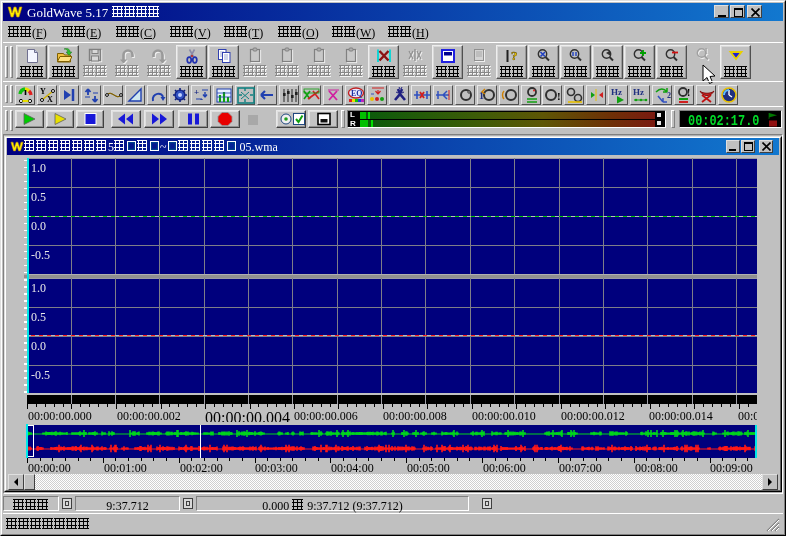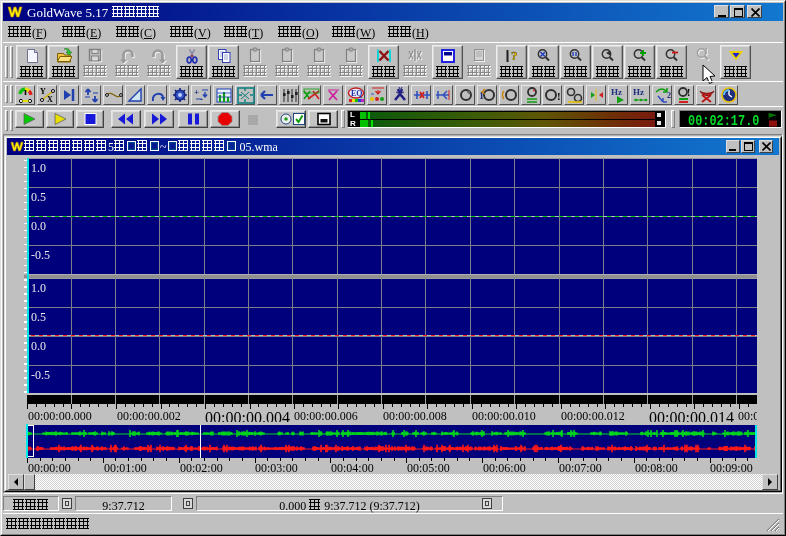--- a/index.html
+++ b/index.html
@@ -703,21 +703,21 @@
     <path d="M730.5 0 v3" stroke="#000"></path>
   </svg>
 <div class="abs" style="left:27px;top:405px;width:730px;height:17px;overflow:hidden">
     <span class="abs" style="left:1px;top:4px;font-size:12px;white-space:nowrap">00:00:00.000</span>
     <span class="abs" style="left:90px;top:4px;font-size:12px;white-space:nowrap">00:00:00.002</span>
     <span class="abs" style="left:178px;top:4px;font-size:16px;white-space:nowrap">00:00:00.004</span>
     <span class="abs" style="left:267px;top:4px;font-size:12px;white-space:nowrap">00:00:00.006</span>
     <span class="abs" style="left:356px;top:4px;font-size:12px;white-space:nowrap">00:00:00.008</span>
     <span class="abs" style="left:445px;top:4px;font-size:12px;white-space:nowrap">00:00:00.010</span>
     <span class="abs" style="left:534px;top:4px;font-size:12px;white-space:nowrap">00:00:00.012</span>
-    <span class="abs" style="left:622px;top:4px;font-size:16px;white-space:nowrap">00:00:00.014</span>
+    <span class="abs" style="left:622px;top:4px;font-size:12px;white-space:nowrap">00:00:00.014</span>
     <span class="abs" style="left:711px;top:4px;font-size:12px;white-space:nowrap">00:00</span>
   </div>
 <svg class="abs" style="left:27px;top:425px" width="730" height="33">
     <rect width="730" height="33" fill="#00007d"></rect>
     <path d="M0 5.0 V12.0 M1 6.6 V10.4 M2 7.1 V9.9 M3 7.4 V9.6 M4 7.3 V9.7 M16 7.5 V9.5 M17 7.4 V9.6 M18 7.5 V9.5 M19 6.6 V10.4 M20 7.1 V9.9 M21 7.3 V9.7 M22 7.0 V10.0 M23 7.1 V9.9 M24 7.2 V9.8 M25 6.7 V10.3 M26 7.4 V9.6 M27 7.1 V9.9 M28 6.8 V10.2 M29 6.3 V10.7 M30 7.3 V9.7 M31 7.3 V9.7 M32 7.5 V9.5 M33 6.7 V10.3 M34 7.3 V9.7 M35 7.2 V9.8 M36 7.5 V9.5 M37 7.4 V9.6 M38 7.5 V9.5 M39 7.4 V9.6 M40 6.9 V10.1 M45 7.3 V9.7 M46 7.2 V9.8 M47 7.4 V9.6 M48 7.3 V9.7 M49 7.2 V9.8 M50 7.3 V9.7 M51 7.5 V9.5 M52 7.1 V9.9 M53 6.2 V10.8 M54 7.3 V9.7 M55 7.4 V9.6 M56 7.2 V9.8 M57 5.0 V12.0 M58 7.3 V9.7 M59 7.1 V9.9 M62 7.3 V9.7 M63 7.2 V9.8 M64 7.5 V9.5 M65 7.2 V9.8 M66 7.0 V10.0 M67 7.1 V9.9 M68 6.3 V10.7 M69 7.5 V9.5 M70 7.3 V9.7 M75 6.6 V10.4 M76 7.2 V9.8 M77 7.5 V9.5 M78 7.3 V9.7 M82 6.3 V10.7 M83 7.5 V9.5 M84 7.5 V9.5 M85 6.3 V10.7 M86 6.9 V10.1 M87 7.3 V9.7 M103 5.0 V12.0 M104 7.5 V9.5 M105 7.4 V9.6 M106 6.3 V10.7 M107 6.4 V10.6 M108 6.3 V10.7 M109 7.4 V9.6 M110 7.4 V9.6 M111 7.0 V10.0 M112 6.6 V10.4 M120 7.3 V9.7 M121 7.5 V9.5 M122 6.8 V10.2 M123 6.8 V10.2 M124 7.5 V9.5 M125 6.7 V10.3 M126 6.6 V10.4 M127 6.9 V10.1 M128 7.1 V9.9 M129 7.5 V9.5 M130 7.0 V10.0 M131 6.4 V10.6 M132 6.5 V10.5 M133 7.4 V9.6 M134 7.4 V9.6 M139 7.5 V9.5 M140 6.5 V10.5 M141 6.6 V10.4 M142 6.6 V10.4 M143 7.5 V9.5 M144 6.7 V10.3 M145 6.7 V10.3 M146 7.5 V9.5 M147 7.5 V9.5 M148 6.9 V10.1 M149 7.2 V9.8 M150 5.0 V12.0 M151 5.0 V12.0 M152 7.5 V9.5 M153 7.5 V9.5 M154 7.0 V10.0 M155 7.2 V9.8 M156 7.2 V9.8 M157 7.2 V9.8 M158 6.9 V10.1 M159 6.3 V10.7 M160 7.1 V9.9 M161 6.6 V10.4 M162 7.4 V9.6 M163 7.3 V9.7 M164 7.4 V9.6 M165 6.7 V10.3 M166 7.0 V10.0 M167 7.4 V9.6 M168 7.2 V9.8 M169 7.5 V9.5 M170 7.5 V9.5 M171 7.4 V9.6 M177 7.3 V9.7 M178 7.3 V9.7 M179 7.2 V9.8 M180 7.3 V9.7 M181 7.4 V9.6 M182 7.5 V9.5 M183 7.5 V9.5 M184 6.4 V10.6 M185 6.8 V10.2 M186 6.6 V10.4 M192 6.9 V10.1 M193 7.5 V9.5 M194 7.3 V9.7 M195 6.4 V10.6 M196 6.7 V10.3 M197 6.5 V10.5 M198 6.5 V10.5 M199 7.4 V9.6 M200 6.4 V10.6 M201 7.5 V9.5 M202 6.3 V10.7 M203 7.5 V9.5 M204 7.0 V10.0 M205 7.4 V9.6 M210 5.0 V12.0 M211 7.5 V9.5 M212 6.3 V10.7 M213 7.5 V9.5 M214 7.3 V9.7 M215 6.6 V10.4 M216 7.2 V9.8 M217 6.2 V10.8 M218 6.6 V10.4 M219 7.0 V10.0 M220 5.0 V12.0 M221 7.5 V9.5 M222 6.8 V10.2 M223 6.9 V10.1 M224 7.2 V9.8 M225 7.0 V10.0 M226 7.5 V9.5 M227 7.4 V9.6 M228 6.3 V10.7 M229 7.4 V9.6 M230 7.5 V9.5 M231 7.5 V9.5 M232 6.9 V10.1 M233 6.7 V10.3 M234 6.6 V10.4 M235 7.1 V9.9 M236 7.4 V9.6 M237 7.5 V9.5 M251 7.5 V9.5 M252 6.5 V10.5 M253 6.8 V10.2 M254 7.5 V9.5 M255 7.2 V9.8 M259 7.5 V9.5 M260 7.5 V9.5 M261 7.1 V9.9 M265 7.2 V9.8 M266 6.4 V10.6 M267 7.5 V9.5 M273 6.6 V10.4 M274 6.8 V10.2 M275 7.0 V10.0 M276 6.6 V10.4 M284 7.4 V9.6 M285 6.9 V10.1 M286 7.5 V9.5 M287 7.2 V9.8 M288 7.5 V9.5 M289 7.2 V9.8 M290 7.5 V9.5 M291 7.4 V9.6 M292 5.0 V12.0 M293 7.2 V9.8 M294 6.3 V10.7 M295 7.4 V9.6 M299 7.5 V9.5 M300 6.3 V10.7 M301 6.6 V10.4 M302 6.5 V10.5 M303 7.3 V9.7 M304 6.3 V10.7 M305 7.3 V9.7 M306 7.3 V9.7 M307 7.5 V9.5 M308 7.4 V9.6 M309 7.3 V9.7 M310 5.0 V12.0 M311 6.8 V10.2 M312 7.5 V9.5 M315 6.8 V10.2 M316 5.0 V12.0 M317 6.9 V10.1 M318 7.5 V9.5 M319 7.3 V9.7 M320 6.7 V10.3 M321 5.0 V12.0 M322 6.7 V10.3 M323 6.5 V10.5 M324 7.5 V9.5 M325 7.2 V9.8 M326 7.0 V10.0 M327 7.5 V9.5 M328 7.3 V9.7 M329 7.4 V9.6 M330 6.9 V10.1 M331 7.4 V9.6 M332 6.9 V10.1 M333 7.0 V10.0 M334 7.2 V9.8 M335 7.1 V9.9 M336 7.4 V9.6 M337 7.3 V9.7 M338 7.3 V9.7 M339 7.4 V9.6 M340 7.1 V9.9 M341 6.8 V10.2 M342 7.3 V9.7 M343 6.8 V10.2 M344 7.1 V9.9 M345 6.9 V10.1 M346 6.7 V10.3 M347 7.5 V9.5 M348 7.3 V9.7 M349 7.3 V9.7 M350 6.6 V10.4 M351 6.8 V10.2 M352 7.2 V9.8 M353 7.5 V9.5 M354 6.4 V10.6 M355 6.5 V10.5 M356 7.4 V9.6 M357 7.5 V9.5 M358 6.9 V10.1 M359 6.8 V10.2 M365 7.5 V9.5 M366 5.0 V12.0 M367 6.8 V10.2 M375 7.1 V9.9 M376 7.3 V9.7 M377 5.0 V12.0 M378 7.4 V9.6 M379 6.3 V10.7 M380 6.5 V10.5 M381 7.4 V9.6 M386 7.2 V9.8 M387 7.3 V9.7 M388 6.9 V10.1 M389 5.0 V12.0 M390 7.4 V9.6 M391 6.9 V10.1 M394 7.4 V9.6 M395 7.4 V9.6 M396 6.7 V10.3 M397 6.3 V10.7 M398 7.5 V9.5 M399 7.3 V9.7 M405 7.3 V9.7 M406 7.5 V9.5 M407 6.8 V10.2 M408 7.5 V9.5 M409 7.5 V9.5 M415 6.6 V10.4 M416 7.2 V9.8 M417 7.5 V9.5 M418 7.3 V9.7 M419 7.1 V9.9 M420 7.3 V9.7 M421 7.4 V9.6 M422 7.5 V9.5 M423 7.5 V9.5 M424 7.3 V9.7 M425 7.5 V9.5 M426 6.6 V10.4 M427 5.0 V12.0 M428 7.5 V9.5 M429 7.4 V9.6 M430 6.5 V10.5 M431 7.4 V9.6 M444 7.5 V9.5 M445 7.2 V9.8 M446 6.3 V10.7 M447 7.4 V9.6 M448 7.5 V9.5 M449 6.8 V10.2 M450 6.7 V10.3 M451 7.4 V9.6 M452 7.3 V9.7 M453 7.5 V9.5 M454 6.8 V10.2 M455 5.0 V12.0 M456 7.1 V9.9 M457 6.3 V10.7 M465 6.2 V10.8 M466 7.5 V9.5 M467 7.2 V9.8 M468 7.4 V9.6 M469 6.7 V10.3 M470 6.7 V10.3 M471 7.4 V9.6 M472 7.4 V9.6 M473 7.2 V9.8 M474 7.4 V9.6 M478 7.4 V9.6 M479 7.1 V9.9 M480 7.5 V9.5 M481 5.0 V12.0 M482 6.5 V10.5 M483 7.2 V9.8 M484 6.5 V10.5 M485 7.5 V9.5 M486 6.6 V10.4 M487 7.2 V9.8 M488 6.7 V10.3 M489 7.5 V9.5 M490 7.0 V10.0 M491 7.3 V9.7 M492 7.5 V9.5 M493 6.4 V10.6 M494 6.6 V10.4 M495 7.3 V9.7 M496 5.0 V12.0 M497 7.2 V9.8 M498 7.3 V9.7 M518 7.4 V9.6 M519 7.3 V9.7 M520 6.5 V10.5 M521 7.3 V9.7 M522 6.3 V10.7 M523 7.5 V9.5 M524 7.5 V9.5 M525 7.3 V9.7 M526 5.0 V12.0 M527 7.5 V9.5 M528 7.3 V9.7 M529 7.5 V9.5 M530 7.1 V9.9 M531 7.5 V9.5 M532 6.7 V10.3 M533 7.4 V9.6 M534 6.3 V10.7 M535 5.0 V12.0 M541 7.0 V10.0 M542 7.0 V10.0 M543 7.5 V9.5 M544 5.0 V12.0 M545 6.4 V10.6 M546 7.4 V9.6 M547 5.0 V12.0 M548 7.1 V9.9 M549 7.5 V9.5 M550 7.5 V9.5 M564 7.2 V9.8 M565 7.5 V9.5 M566 7.2 V9.8 M567 6.7 V10.3 M568 7.2 V9.8 M569 7.2 V9.8 M570 7.5 V9.5 M571 7.5 V9.5 M572 7.5 V9.5 M573 6.4 V10.6 M574 6.8 V10.2 M583 6.2 V10.8 M584 6.6 V10.4 M585 6.2 V10.8 M586 6.3 V10.7 M587 7.5 V9.5 M588 6.8 V10.2 M589 6.5 V10.5 M590 6.6 V10.4 M591 7.2 V9.8 M592 7.4 V9.6 M593 7.3 V9.7 M594 7.3 V9.7 M595 7.4 V9.6 M596 7.3 V9.7 M597 7.4 V9.6 M598 7.5 V9.5 M599 6.3 V10.7 M600 7.1 V9.9 M614 7.1 V9.9 M615 6.7 V10.3 M616 7.5 V9.5 M617 7.5 V9.5 M618 7.4 V9.6 M619 6.2 V10.8 M620 6.9 V10.1 M621 5.0 V12.0 M622 7.3 V9.7 M623 7.5 V9.5 M624 5.0 V12.0 M625 7.5 V9.5 M626 7.4 V9.6 M627 7.1 V9.9 M628 7.4 V9.6 M629 7.3 V9.7 M630 5.0 V12.0 M634 7.0 V10.0 M635 6.7 V10.3 M636 5.0 V12.0 M637 7.0 V10.0 M638 7.0 V10.0 M639 7.2 V9.8 M640 7.5 V9.5 M641 7.5 V9.5 M642 7.5 V9.5 M643 7.5 V9.5 M644 6.9 V10.1 M645 7.3 V9.7 M646 7.0 V10.0 M647 7.3 V9.7 M648 5.0 V12.0 M649 6.5 V10.5 M650 5.0 V12.0 M651 6.6 V10.4 M652 7.5 V9.5 M653 7.4 V9.6 M654 7.5 V9.5 M655 6.4 V10.6 M656 5.0 V12.0 M657 7.0 V10.0 M658 6.9 V10.1 M659 6.3 V10.7 M660 6.4 V10.6 M661 7.5 V9.5 M662 6.6 V10.4 M663 7.5 V9.5 M664 7.5 V9.5 M665 7.0 V10.0 M666 6.6 V10.4 M667 6.2 V10.8 M668 6.6 V10.4 M669 6.5 V10.5 M670 6.8 V10.2 M671 7.4 V9.6 M672 7.0 V10.0 M673 6.4 V10.6 M674 7.5 V9.5 M675 6.4 V10.6 M676 5.0 V12.0 M677 7.5 V9.5 M686 6.5 V10.5 M687 6.8 V10.2 M688 7.4 V9.6 M689 7.5 V9.5 M696 7.5 V9.5 M697 7.4 V9.6 M698 5.0 V12.0 M699 7.4 V9.6 M700 6.8 V10.2 M701 6.6 V10.4 M702 7.5 V9.5 M703 7.3 V9.7 M704 7.3 V9.7 M705 7.1 V9.9 M706 6.5 V10.5 M707 6.6 V10.4 M708 7.5 V9.5 M709 6.7 V10.3 M710 7.5 V9.5 M711 6.3 V10.7 M712 6.3 V10.7 M713 7.1 V9.9 M714 6.6 V10.4 M715 7.4 V9.6 M718 7.0 V10.0 M719 7.3 V9.7 M720 6.5 V10.5 M721 5.0 V12.0 M722 7.3 V9.7 M723 7.5 V9.5 M724 7.0 V10.0 M725 7.5 V9.5 M726 6.9 V10.1 M727 7.5 V9.5 M728 7.1 V9.9 M729 7.5 V9.5" stroke="#00d41c" stroke-width="1.6"></path>
     <path d="M0 9.0 H730" stroke="#00d41c"></path>
     <path d="M0 21.9 V25.1 M1 21.4 V25.6 M2 22.4 V24.6 M3 21.4 V25.6 M4 22.5 V24.5 M10 21.5 V25.5 M11 21.1 V25.9 M12 22.4 V24.6 M13 22.1 V24.9 M14 22.0 V25.0 M15 22.3 V24.7 M16 22.4 V24.6 M24 22.1 V24.9 M25 22.5 V24.5 M26 22.3 V24.7 M27 22.4 V24.6 M28 22.0 V25.0 M29 22.0 V25.0 M30 21.8 V25.2 M31 22.2 V24.8 M32 19.8 V27.2 M33 22.2 V24.8 M34 21.5 V25.5 M35 21.9 V25.1 M36 22.2 V24.8 M37 21.3 V25.7 M38 22.4 V24.6 M39 22.3 V24.7 M40 22.5 V24.5 M41 22.0 V25.0 M42 22.4 V24.6 M43 22.0 V25.0 M44 22.5 V24.5 M45 21.6 V25.4 M46 21.3 V25.7 M47 22.2 V24.8 M48 21.5 V25.5 M49 21.1 V25.9 M50 21.9 V25.1 M51 22.5 V24.5 M52 22.0 V25.0 M53 21.2 V25.8 M54 19.8 V27.2 M55 22.3 V24.7 M56 22.0 V25.0 M57 21.5 V25.5 M58 22.4 V24.6 M59 21.7 V25.3 M60 21.8 V25.2 M61 22.4 V24.6 M62 22.3 V24.7 M63 22.4 V24.6 M64 22.3 V24.7 M65 19.8 V27.2 M66 21.2 V25.8 M67 22.2 V24.8 M68 22.3 V24.7 M69 22.2 V24.8 M70 21.4 V25.6 M71 21.5 V25.5 M72 22.4 V24.6 M73 22.5 V24.5 M74 22.3 V24.7 M75 21.3 V25.7 M76 22.5 V24.5 M77 22.3 V24.7 M78 22.1 V24.9 M79 22.5 V24.5 M83 22.5 V24.5 M84 19.8 V27.2 M85 22.4 V24.6 M86 22.4 V24.6 M87 21.6 V25.4 M88 19.8 V27.2 M89 19.8 V27.2 M90 21.9 V25.1 M95 22.5 V24.5 M96 22.4 V24.6 M97 21.2 V25.8 M98 22.5 V24.5 M99 22.4 V24.6 M100 22.3 V24.7 M101 22.5 V24.5 M108 22.3 V24.7 M109 22.3 V24.7 M110 22.5 V24.5 M111 22.1 V24.9 M112 22.4 V24.6 M113 21.0 V26.0 M114 21.1 V25.9 M115 22.2 V24.8 M116 22.0 V25.0 M117 22.2 V24.8 M118 21.7 V25.3 M119 22.5 V24.5 M120 22.2 V24.8 M121 19.8 V27.2 M122 22.5 V24.5 M123 21.3 V25.7 M124 19.8 V27.2 M130 21.6 V25.4 M131 22.4 V24.6 M132 21.9 V25.1 M133 19.8 V27.2 M134 22.5 V24.5 M135 22.1 V24.9 M136 21.3 V25.7 M137 21.9 V25.1 M138 22.1 V24.9 M139 22.4 V24.6 M140 21.2 V25.8 M141 21.5 V25.5 M142 21.8 V25.2 M143 21.8 V25.2 M144 22.4 V24.6 M145 21.7 V25.3 M146 22.5 V24.5 M147 21.9 V25.1 M152 21.5 V25.5 M153 22.5 V24.5 M154 22.1 V24.9 M155 22.3 V24.7 M156 22.4 V24.6 M157 22.0 V25.0 M158 21.2 V25.8 M159 19.8 V27.2 M160 21.7 V25.3 M161 22.2 V24.8 M162 22.4 V24.6 M163 22.3 V24.7 M164 21.1 V25.9 M165 21.2 V25.8 M166 22.4 V24.6 M167 22.5 V24.5 M168 22.5 V24.5 M169 22.4 V24.6 M170 22.5 V24.5 M171 22.5 V24.5 M172 21.0 V26.0 M173 21.6 V25.4 M174 22.5 V24.5 M175 22.5 V24.5 M176 22.1 V24.9 M177 21.6 V25.4 M178 21.8 V25.2 M179 22.4 V24.6 M180 21.7 V25.3 M181 22.4 V24.6 M182 22.4 V24.6 M183 19.8 V27.2 M184 22.5 V24.5 M185 21.9 V25.1 M186 22.1 V24.9 M187 22.5 V24.5 M188 22.1 V24.9 M189 22.2 V24.8 M190 21.4 V25.6 M196 21.6 V25.4 M197 19.8 V27.2 M198 21.2 V25.8 M199 21.9 V25.1 M200 19.8 V27.2 M201 22.3 V24.7 M202 21.7 V25.3 M203 21.7 V25.3 M204 21.9 V25.1 M205 21.5 V25.5 M206 21.6 V25.4 M207 22.0 V25.0 M208 21.9 V25.1 M209 22.3 V24.7 M210 22.4 V24.6 M211 22.3 V24.7 M212 22.0 V25.0 M213 21.6 V25.4 M214 22.1 V24.9 M215 21.7 V25.3 M216 21.3 V25.7 M217 22.0 V25.0 M218 22.5 V24.5 M219 22.2 V24.8 M220 22.4 V24.6 M221 22.3 V24.7 M222 22.2 V24.8 M223 21.6 V25.4 M224 22.3 V24.7 M225 21.8 V25.2 M226 21.3 V25.7 M227 22.2 V24.8 M228 21.9 V25.1 M229 21.4 V25.6 M232 22.0 V25.0 M233 21.2 V25.8 M234 19.8 V27.2 M235 21.5 V25.5 M236 22.4 V24.6 M237 22.2 V24.8 M238 21.4 V25.6 M239 22.5 V24.5 M240 22.4 V24.6 M241 22.1 V24.9 M242 22.5 V24.5 M243 22.5 V24.5 M244 22.4 V24.6 M245 22.5 V24.5 M246 22.5 V24.5 M247 22.3 V24.7 M248 22.4 V24.6 M249 21.7 V25.3 M250 22.4 V24.6 M251 22.5 V24.5 M252 21.9 V25.1 M253 22.5 V24.5 M254 22.1 V24.9 M255 21.7 V25.3 M256 22.5 V24.5 M257 22.1 V24.9 M258 21.9 V25.1 M259 19.8 V27.2 M260 21.6 V25.4 M261 21.7 V25.3 M262 19.8 V27.2 M263 21.6 V25.4 M264 22.0 V25.0 M265 21.3 V25.7 M266 21.3 V25.7 M267 21.2 V25.8 M268 22.3 V24.7 M269 22.4 V24.6 M270 21.3 V25.7 M271 22.5 V24.5 M272 22.5 V24.5 M273 21.9 V25.1 M274 21.3 V25.7 M275 22.0 V25.0 M276 22.2 V24.8 M277 22.2 V24.8 M286 21.6 V25.4 M287 21.4 V25.6 M288 21.1 V25.9 M289 22.0 V25.0 M290 22.0 V25.0 M291 22.4 V24.6 M292 22.2 V24.8 M293 22.4 V24.6 M294 19.8 V27.2 M295 22.2 V24.8 M296 22.2 V24.8 M297 21.9 V25.1 M298 22.5 V24.5 M299 19.8 V27.2 M300 19.8 V27.2 M301 22.5 V24.5 M302 21.6 V25.4 M303 22.5 V24.5 M304 21.8 V25.2 M305 22.3 V24.7 M306 22.3 V24.7 M307 22.3 V24.7 M308 21.7 V25.3 M309 19.8 V27.2 M310 22.4 V24.6 M311 21.3 V25.7 M312 21.4 V25.6 M313 22.5 V24.5 M314 22.4 V24.6 M315 21.1 V25.9 M316 21.7 V25.3 M317 22.2 V24.8 M318 22.0 V25.0 M319 22.2 V24.8 M320 21.4 V25.6 M321 21.3 V25.7 M322 22.4 V24.6 M323 22.5 V24.5 M324 21.9 V25.1 M325 22.4 V24.6 M326 21.1 V25.9 M327 22.2 V24.8 M328 22.3 V24.7 M329 22.5 V24.5 M330 21.8 V25.2 M331 22.5 V24.5 M332 21.4 V25.6 M333 21.5 V25.5 M338 21.7 V25.3 M339 22.5 V24.5 M340 21.1 V25.9 M341 22.3 V24.7 M342 22.1 V24.9 M343 22.4 V24.6 M344 21.9 V25.1 M345 21.8 V25.2 M346 22.3 V24.7 M347 22.5 V24.5 M348 21.5 V25.5 M349 22.4 V24.6 M350 21.8 V25.2 M351 21.4 V25.6 M352 19.8 V27.2 M353 21.2 V25.8 M354 21.1 V25.9 M355 21.4 V25.6 M356 21.3 V25.7 M357 22.5 V24.5 M358 22.2 V24.8 M359 19.8 V27.2 M360 22.4 V24.6 M361 22.4 V24.6 M362 19.8 V27.2 M363 22.2 V24.8 M364 22.4 V24.6 M365 21.1 V25.9 M366 22.3 V24.7 M367 22.5 V24.5 M368 21.3 V25.7 M369 22.5 V24.5 M370 22.5 V24.5 M371 21.3 V25.7 M372 22.0 V25.0 M373 21.4 V25.6 M374 22.2 V24.8 M375 21.6 V25.4 M376 22.0 V25.0 M377 21.7 V25.3 M378 22.3 V24.7 M379 19.8 V27.2 M380 22.1 V24.9 M381 21.5 V25.5 M382 21.5 V25.5 M383 22.3 V24.7 M384 22.4 V24.6 M385 21.3 V25.7 M386 21.7 V25.3 M387 21.4 V25.6 M388 22.5 V24.5 M396 22.5 V24.5 M397 19.8 V27.2 M398 22.5 V24.5 M399 21.2 V25.8 M400 22.4 V24.6 M401 21.7 V25.3 M402 22.2 V24.8 M403 22.5 V24.5 M404 21.3 V25.7 M405 22.1 V24.9 M409 22.5 V24.5 M410 19.8 V27.2 M411 22.4 V24.6 M412 22.3 V24.7 M413 22.4 V24.6 M414 22.3 V24.7 M415 19.8 V27.2 M416 21.3 V25.7 M417 21.2 V25.8 M418 21.1 V25.9 M419 22.5 V24.5 M420 22.5 V24.5 M421 22.2 V24.8 M422 21.3 V25.7 M423 19.8 V27.2 M424 22.0 V25.0 M425 22.1 V24.9 M426 22.3 V24.7 M427 22.2 V24.8 M428 22.4 V24.6 M429 22.2 V24.8 M430 21.4 V25.6 M431 21.9 V25.1 M432 22.3 V24.7 M433 21.8 V25.2 M434 21.7 V25.3 M435 22.3 V24.7 M436 19.8 V27.2 M437 22.1 V24.9 M438 22.4 V24.6 M439 21.0 V26.0 M440 21.7 V25.3 M441 19.8 V27.2 M442 21.9 V25.1 M443 21.8 V25.2 M444 21.4 V25.6 M445 22.2 V24.8 M448 21.8 V25.2 M449 21.7 V25.3 M450 22.4 V24.6 M451 22.4 V24.6 M452 21.5 V25.5 M453 21.7 V25.3 M454 21.8 V25.2 M455 22.2 V24.8 M456 22.5 V24.5 M457 21.6 V25.4 M458 21.6 V25.4 M459 22.5 V24.5 M460 22.2 V24.8 M461 21.4 V25.6 M462 22.0 V25.0 M463 21.3 V25.7 M464 22.5 V24.5 M465 22.5 V24.5 M466 22.1 V24.9 M467 19.8 V27.2 M468 21.1 V25.9 M469 22.2 V24.8 M470 19.8 V27.2 M474 21.0 V26.0 M475 22.3 V24.7 M476 21.9 V25.1 M477 22.4 V24.6 M478 22.0 V25.0 M479 22.5 V24.5 M480 22.0 V25.0 M481 22.4 V24.6 M482 22.5 V24.5 M483 22.5 V24.5 M484 22.4 V24.6 M485 22.5 V24.5 M486 22.4 V24.6 M487 22.5 V24.5 M488 22.2 V24.8 M489 21.0 V26.0 M490 22.3 V24.7 M491 22.4 V24.6 M492 22.2 V24.8 M493 22.1 V24.9 M494 19.8 V27.2 M495 21.3 V25.7 M496 22.5 V24.5 M497 22.3 V24.7 M498 21.1 V25.9 M506 22.2 V24.8 M507 21.2 V25.8 M508 19.8 V27.2 M509 22.2 V24.8 M510 19.8 V27.2 M511 21.7 V25.3 M512 22.4 V24.6 M513 22.4 V24.6 M514 21.9 V25.1 M515 22.0 V25.0 M518 22.5 V24.5 M519 22.1 V24.9 M520 22.0 V25.0 M521 22.4 V24.6 M522 22.5 V24.5 M523 22.4 V24.6 M524 22.0 V25.0 M525 21.5 V25.5 M526 22.3 V24.7 M527 22.5 V24.5 M528 22.0 V25.0 M529 22.4 V24.6 M530 22.3 V24.7 M531 21.7 V25.3 M532 21.1 V25.9 M533 21.1 V25.9 M534 19.8 V27.2 M535 22.1 V24.9 M536 21.8 V25.2 M537 22.0 V25.0 M538 22.2 V24.8 M539 22.1 V24.9 M540 21.7 V25.3 M541 22.5 V24.5 M542 22.4 V24.6 M543 21.3 V25.7 M544 22.5 V24.5 M545 22.4 V24.6 M555 21.5 V25.5 M556 21.3 V25.7 M557 22.2 V24.8 M558 22.5 V24.5 M559 22.4 V24.6 M560 22.2 V24.8 M561 21.9 V25.1 M562 21.8 V25.2 M563 22.4 V24.6 M564 22.5 V24.5 M565 21.8 V25.2 M566 22.5 V24.5 M569 21.2 V25.8 M570 22.3 V24.7 M571 21.3 V25.7 M572 22.3 V24.7 M573 22.5 V24.5 M574 22.3 V24.7 M575 22.5 V24.5 M576 22.5 V24.5 M577 22.2 V24.8 M581 21.4 V25.6 M582 21.4 V25.6 M583 22.5 V24.5 M584 21.9 V25.1 M585 19.8 V27.2 M586 22.4 V24.6 M587 21.8 V25.2 M588 21.4 V25.6 M589 22.2 V24.8 M590 22.5 V24.5 M591 22.5 V24.5 M592 21.8 V25.2 M593 22.5 V24.5 M594 22.4 V24.6 M595 22.0 V25.0 M596 22.5 V24.5 M597 22.0 V25.0 M598 21.3 V25.7 M599 22.1 V24.9 M600 22.2 V24.8 M601 22.1 V24.9 M602 22.4 V24.6 M603 22.3 V24.7 M604 21.1 V25.9 M605 22.1 V24.9 M609 21.0 V26.0 M610 22.2 V24.8 M611 22.3 V24.7 M612 22.5 V24.5 M613 21.5 V25.5 M614 22.1 V24.9 M615 22.0 V25.0 M616 21.4 V25.6 M617 22.4 V24.6 M618 21.2 V25.8 M619 22.2 V24.8 M620 19.8 V27.2 M621 22.3 V24.7 M622 21.9 V25.1 M623 22.1 V24.9 M626 22.2 V24.8 M627 21.8 V25.2 M628 21.6 V25.4 M629 21.8 V25.2 M632 22.3 V24.7 M633 22.1 V24.9 M634 22.4 V24.6 M635 21.7 V25.3 M636 22.5 V24.5 M637 19.8 V27.2 M638 22.5 V24.5 M639 22.5 V24.5 M640 22.4 V24.6 M641 21.9 V25.1 M642 22.4 V24.6 M643 22.4 V24.6 M644 22.2 V24.8 M645 22.5 V24.5 M646 22.3 V24.7 M647 22.0 V25.0 M648 21.8 V25.2 M649 22.3 V24.7 M650 21.1 V25.9 M651 22.4 V24.6 M654 22.3 V24.7 M655 21.3 V25.7 M656 22.5 V24.5 M657 22.4 V24.6 M658 19.8 V27.2 M659 21.6 V25.4 M660 19.8 V27.2 M661 22.2 V24.8 M662 21.8 V25.2 M663 21.8 V25.2 M664 21.2 V25.8 M665 21.8 V25.2 M666 22.5 V24.5 M667 22.2 V24.8 M668 22.4 V24.6 M669 19.8 V27.2 M670 21.8 V25.2 M671 19.8 V27.2 M672 22.4 V24.6 M681 22.5 V24.5 M682 22.5 V24.5 M683 22.2 V24.8 M692 22.3 V24.7 M693 21.6 V25.4 M694 22.3 V24.7 M695 22.5 V24.5 M696 21.7 V25.3 M697 21.6 V25.4 M698 21.1 V25.9 M699 21.1 V25.9 M700 21.1 V25.9 M701 22.5 V24.5 M702 22.4 V24.6 M703 22.4 V24.6 M704 21.3 V25.7 M705 22.4 V24.6 M706 22.0 V25.0 M707 21.4 V25.6 M708 22.1 V24.9 M709 21.3 V25.7 M710 21.2 V25.8 M711 21.9 V25.1 M712 22.4 V24.6 M713 21.6 V25.4 M714 22.5 V24.5 M715 21.9 V25.1 M716 22.4 V24.6 M717 22.0 V25.0 M718 19.8 V27.2 M719 21.2 V25.8 M720 22.2 V24.8 M721 21.8 V25.2 M722 22.0 V25.0 M723 21.8 V25.2 M728 21.3 V25.7 M729 22.5 V24.5" stroke="#ff1818" stroke-width="1.6"></path>
     <path d="M0 24.0 H730" stroke="#ff1818"></path>
     <rect x="0.5" y="0.5" width="6" height="31" fill="none" stroke="#fff"></rect>
     <path d="M173.5 0 V33" stroke="#fff"></path>
@@ -801,25 +801,25 @@
 <div class="abs btn" style="left:16px;top:0;width:11px;height:16px"></div>
 <div class="abs btn" style="left:754px;top:0;width:16px;height:16px"><svg width="14" height="14">
         <path d="M5 3 L9 7 L5 11 z" fill="#000"></path>
       </svg></div>
 </div>
 <div class="abs" style="left:3px;top:494px;width:780px;height:19px">
     <div class="fld" style="left:0px;width:56px"><span style="position:relative;top:2px"><span class="c"></span><span class="c"></span><span class="c"></span></span></div>
     <div class="abs" style="left:59px;top:4px;width:10px;height:11px;border:1px solid #404040;background:#d8d8d8">
       <div class="abs" style="left:2px;top:2px;width:4px;height:5px;border:1px solid #404040"></div>
     </div>
-    <div class="fld" style="left:72px;width:97px"><span style="position:relative;top:2px">9:37.712</span></div>
+    <div class="fld" style="left:72px;width:105px"><span style="position:relative;top:2px">9:37.712</span></div>
     <div class="abs" style="left:180px;top:4px;width:10px;height:11px;border:1px solid #404040;background:#d8d8d8">
       <div class="abs" style="left:2px;top:2px;width:4px;height:5px;border:1px solid #404040"></div>
     </div>
-    <div class="fld" style="left:193px;width:307px"><span style="position:relative;top:2px">0.000 <span class="c"></span> 9:37.712 (9:37.712)</span></div>
+    <div class="fld" style="left:193px;width:273px"><span style="position:relative;top:2px">0.000 <span class="c"></span> 9:37.712 (9:37.712)</span></div>
     <div class="abs" style="left:479px;top:4px;width:10px;height:11px;border:1px solid #404040;background:#d8d8d8">
       <div class="abs" style="left:2px;top:2px;width:4px;height:5px;border:1px solid #404040"></div>
     </div>
   </div>
 <div class="abs" style="left:3px;top:513px;width:780px;height:20px;border-top:1px solid #fff">
     <span class="abs" style="left:3px;top:4px"><span class="c"></span><span class="c"></span><span class="c"></span><span class="c"></span><span class="c"></span><span class="c"></span><span class="c"></span></span>
   </div>
 <svg class="abs" style="left:766px;top:518px" width="14" height="14">
     <path d="M13 1 L1 13 M13 5 L5 13 M13 9 L9 13" stroke="#808080" stroke-width="1.3"></path>
     <path d="M13 2 L2 13 M13 6 L6 13 M13 10 L10 13" stroke="#fff"></path>

